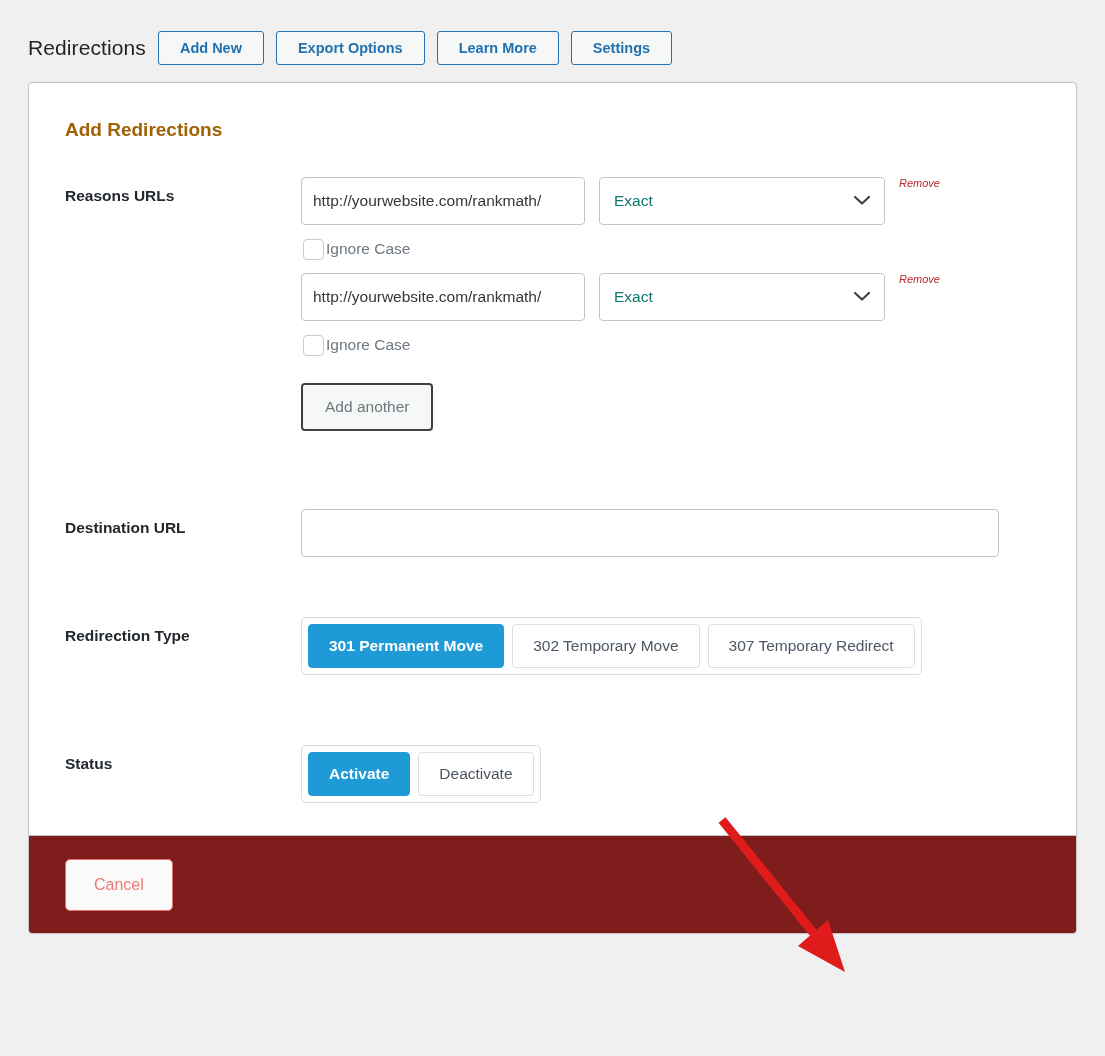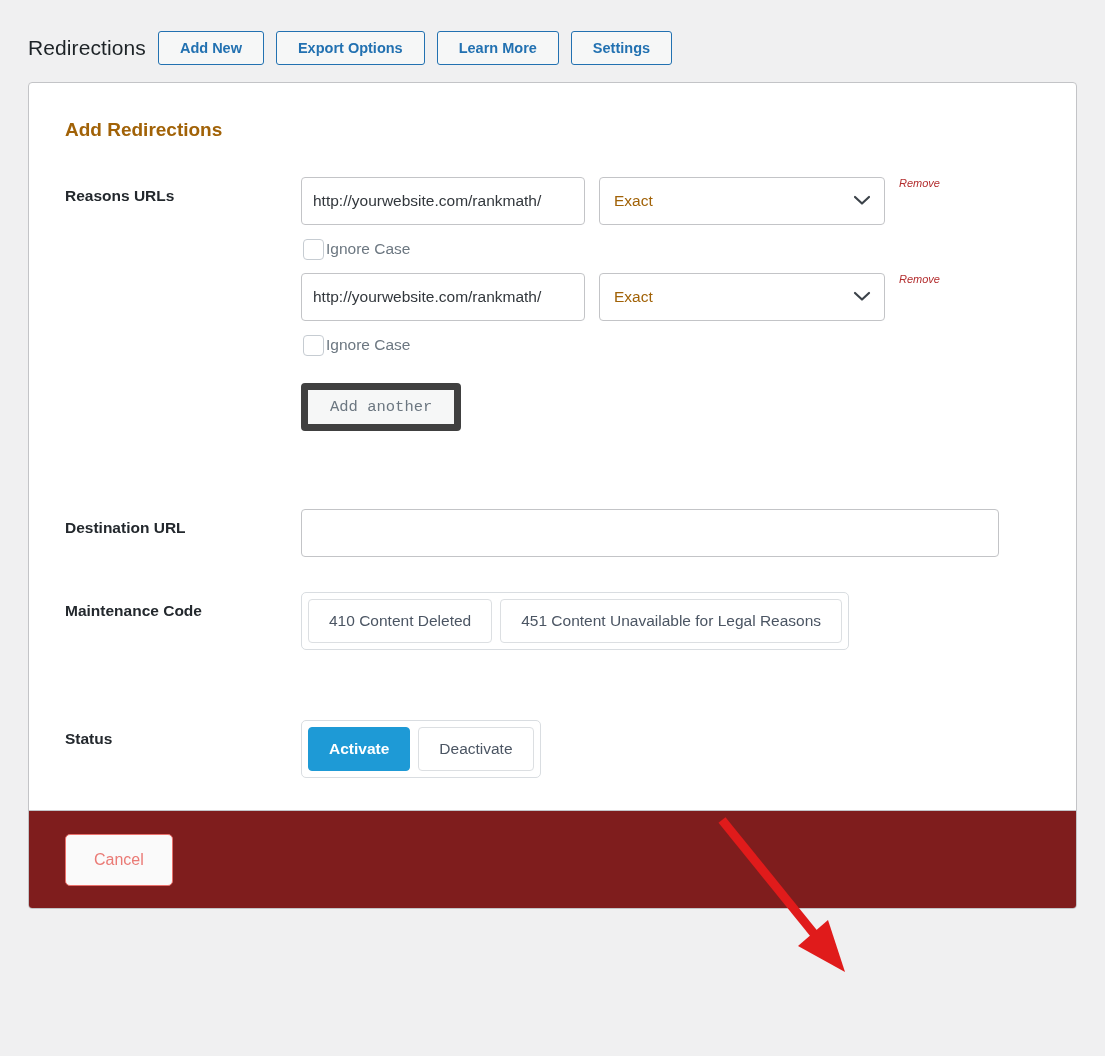--- a/index.html
+++ b/index.html
@@ -113,21 +113,21 @@
   .select-box {
     height: 48px;
     width: 100%;
     border: 1px solid #c3c4c7;
     border-radius: 4px;
     background: #fff;
     display: flex;
     align-items: center;
     padding: 12px 14px;
     font-size: 15.5px;
-    color: #a16207;
+    color: #0f766e;
     cursor: pointer;
   }
   .chev {
     position: absolute;
     right: 14px;
     top: 50%;
     transform: translateY(-50%);
     pointer-events: none;
     display: block;
   }
@@ -164,25 +164,25 @@
 
   
   .add-another {
     margin-top: 14px;
     display: inline-flex;
     align-items: center;
     justify-content: center;
     height: 48px;
     padding: 0 22px;
     background: #f6f7f7;
-    border: 7px solid #404040;
+    border: 2px solid #404040;
     border-radius: 4px;
     font-size: 15.5px;
     color: #6c7781;
-    font-family: Liberation Mono, monospace;
+    font-family: Liberation Sans, sans-serif;
     cursor: pointer;
   }
 
   
   .btn-group {
     display: inline-flex;
     align-items: center;
     gap: 8px;
     border: 1px solid #d9dde1;
     border-radius: 5px;
@@ -334,30 +334,31 @@
       </div>
     </div>
 
     <div class="row sec-dest">
       <div class="row-label">Destination URL</div>
       <div class="row-field">
         <input class="text-input dest-input" type="text" value="" style="">
       </div>
     </div>
 
-
-    <div class="row sec-maint">
-      <div class="row-label">Maintenance Code</div>
+    <div class="row sec-type">
+      <div class="row-label">Redirection Type</div>
       <div class="row-field">
         <div class="btn-group">
-          <button class="seg-btn">410 Content Deleted</button>
-          <button class="seg-btn">451 Content Unavailable for Legal Reasons</button>
+          <button class="seg-btn active">301 Permanent Move</button>
+          <button class="seg-btn">302 Temporary Move</button>
+          <button class="seg-btn">307 Temporary Redirect</button>
         </div>
       </div>
     </div>
+
 
     <div class="row sec-status">
       <div class="row-label">Status</div>
       <div class="row-field">
         <div class="btn-group">
           <button class="seg-btn active">Activate</button>
           <button class="seg-btn">Deactivate</button>
         </div>
       </div>
     </div>

